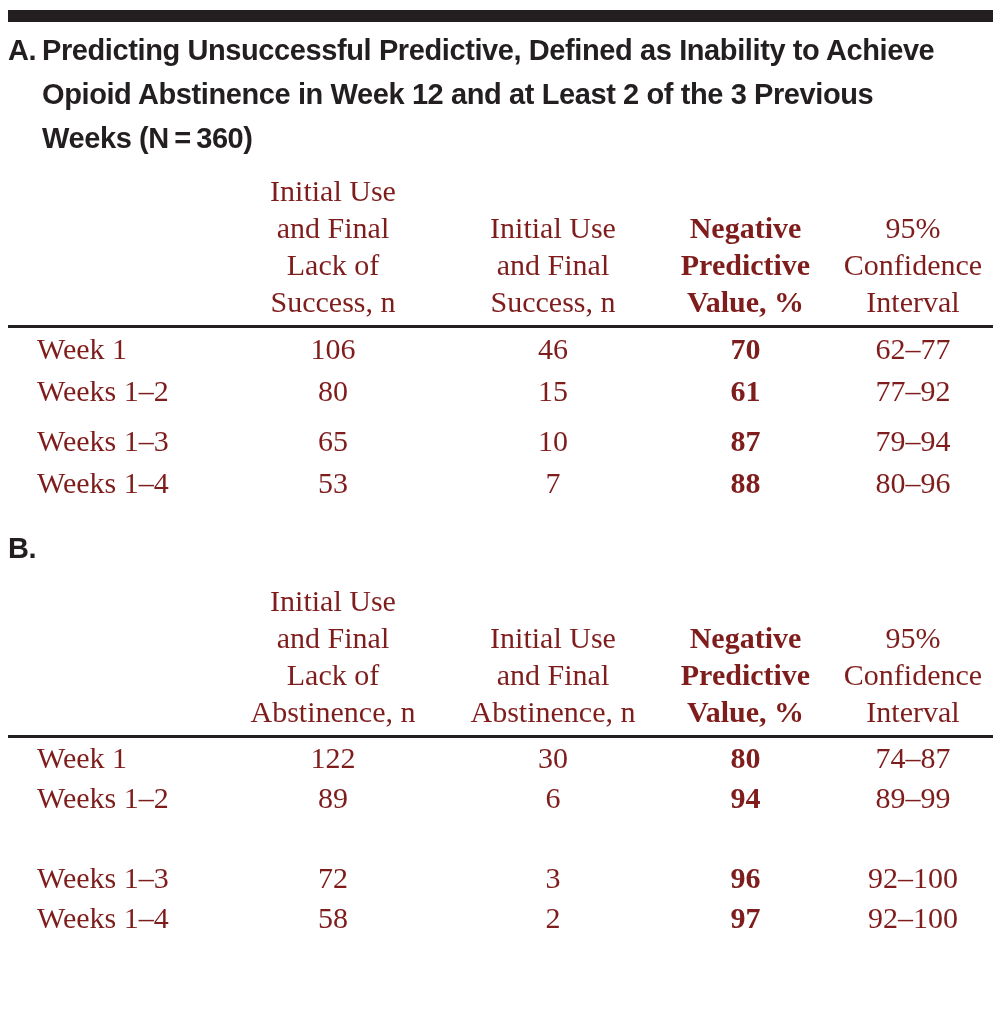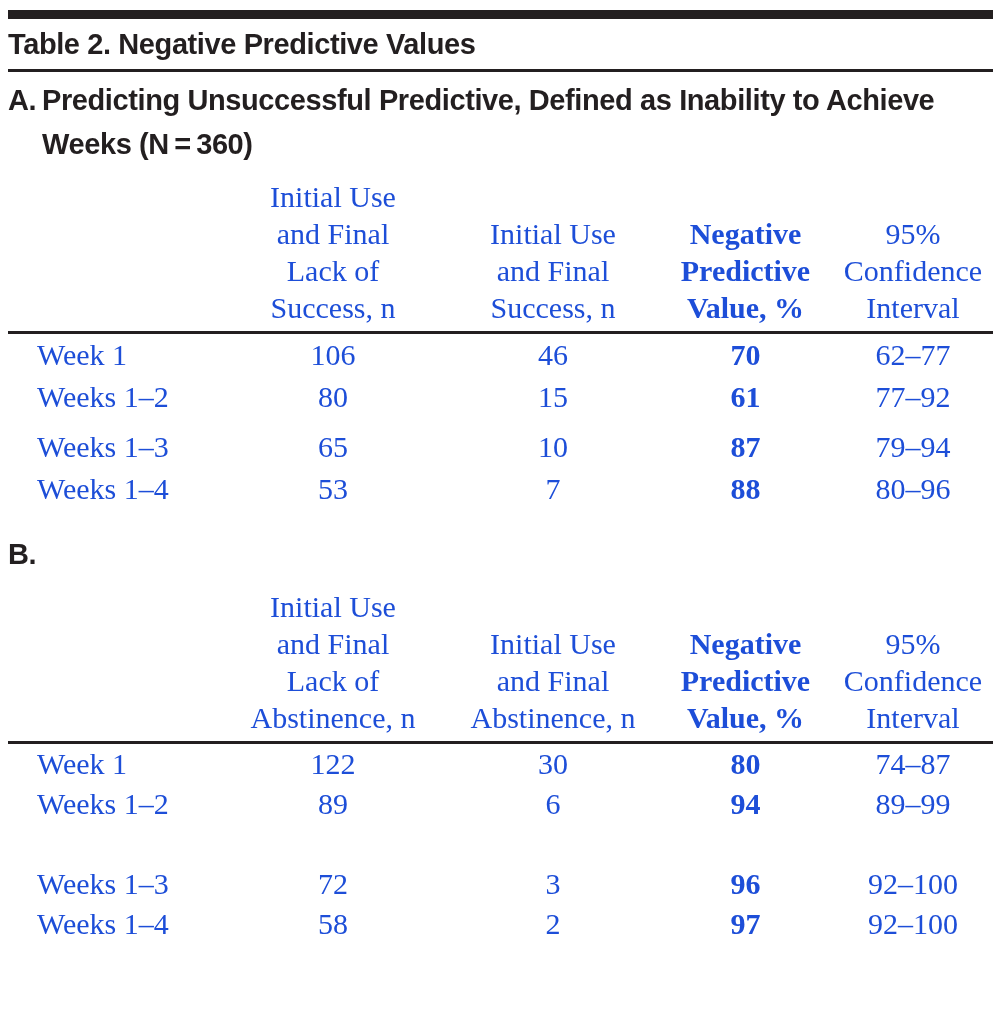--- a/index.html
+++ b/index.html
@@ -35,21 +35,21 @@
   .sec-a .sec-heading { margin-top: 6px; }
   .sec-b .sec-heading { margin-top: 22px; }
 
   table.data-table {
     border-collapse: collapse;
     table-layout: fixed;
     width: 985px;
     margin-top: 12px;
     font-family: "Liberation Serif", serif;
     font-size: 30px;
-    color: #1d4ed8;
+    color: #7f1d1d;
   }
   col.c0 { width: 210px; }
   col.c1 { width: 230px; }
   col.c2 { width: 210px; }
   col.c3 { width: 175px; }
   col.c4 { width: 160px; }
 
   thead th {
     font-weight: 400;
     vertical-align: bottom;
@@ -71,28 +71,28 @@
   td.npv { font-weight: 700; }
   tr.spacer td { height: 8px; }
 </style>
 </head>
 <body>
 
 <div class="page">
 
   <div class="top-bar"></div>
 
-  <h1 class="title">Table 2. Negative Predictive Values</h1>
   <div class="thin-rule"></div>
 
   <section class="sec-a">
     <div class="sec-heading">
       <span class="marker">A.</span>
       <div class="sec-lines">
         <div>Predicting Unsuccessful Predictive, Defined as Inability to Achieve</div>
+        <div>Opioid Abstinence in Week 12 and at Least 2 of the 3 Previous</div>
         <div>Weeks (N = 360)</div>
       </div>
     </div>
 
     <table class="data-table tbl-a">
       <colgroup>
           <col class="c0">
           <col class="c1">
           <col class="c2">
           <col class="c3">

